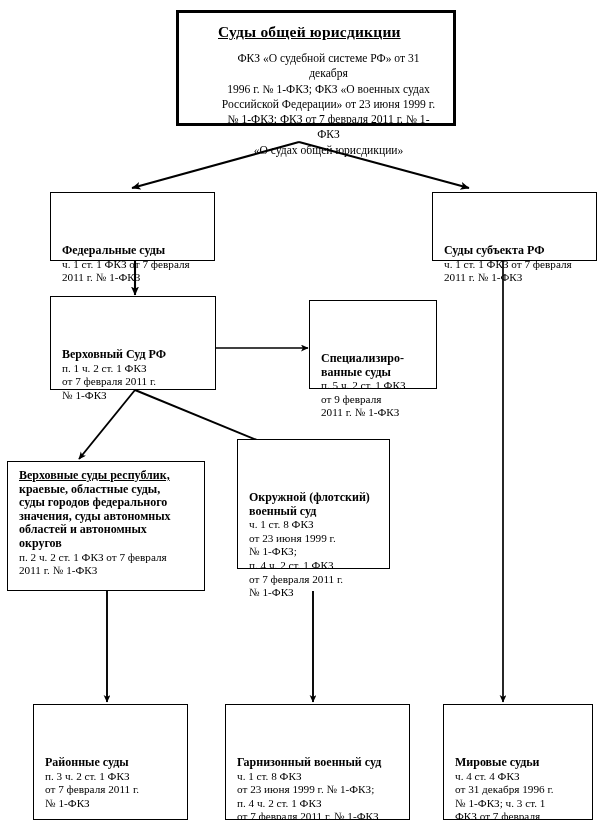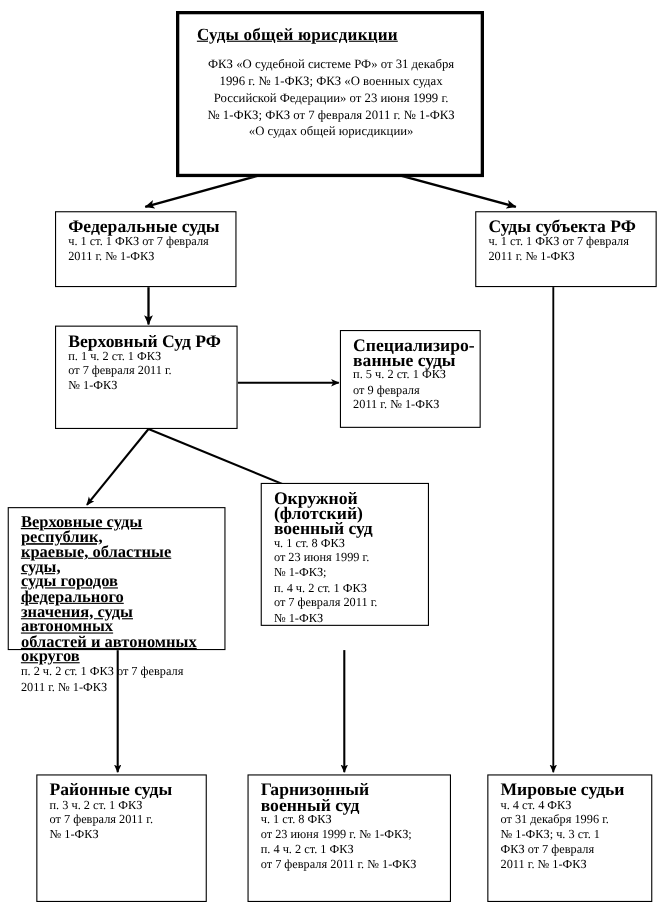--- a/index.html
+++ b/index.html
@@ -24,23 +24,24 @@
     z-index: 5;
   }
   .box.thick { border-width: 3px; }
   .box-inner {
     padding: 7px 9px 5px 11px;
   }
   .title-box .box-inner { padding: 9px 14px 6px 16px; }
 
   .hdr {
     font-weight: bold;
-    font-size: 16px;
+    font-size: 12px;
     line-height: 13.6px;
     white-space: pre-line;
+    margin-top: 44px;
   }
   .hdr-big {
     font-weight: bold;
     font-size: 15.5px;
     line-height: 20px;
     text-decoration: underline;
     letter-spacing: 0.2px;
     margin-bottom: 9px;
   }
   .body-txt {
@@ -49,24 +50,23 @@
     white-space: pre-line;
   }
   .body-txt-big {
     font-size: 11.6px;
     line-height: 15.3px;
     white-space: pre-line;
     text-align: center;
   }
   .mixed-bold {
     font-weight: bold;
-    font-size: 15px;
+    font-size: 12px;
     line-height: 13.6px;
     white-space: pre-line;
-    text-decoration: underline;
   }
   .mixed-bold .u { text-decoration: underline; }
 
   svg.connectors {
     position: absolute;
     left: 0; top: 0;
     width: 600px;
     height: 820px;
     z-index: 1;
     pointer-events: none;
@@ -99,21 +99,21 @@
 
     <line x1="135" y1="390" x2="303" y2="459" stroke="#000000" stroke-width="1.9" marker-end="url(#arrowSm)"></line>
 
     <line x1="503" y1="261" x2="503" y2="702" stroke="#000000" stroke-width="1.7" marker-end="url(#arrowSm)"></line>
 
     <line x1="107" y1="591" x2="107" y2="702" stroke="#000000" stroke-width="1.9" marker-end="url(#arrowSm)"></line>
 
     <line x1="313" y1="591" x2="313" y2="702" stroke="#000000" stroke-width="1.9" marker-end="url(#arrowSm)"></line>
   </svg>
 
-  <div class="box thick title-box" style="left:160px; top:10px; width:280px; height:151px;">
+  <div class="box thick title-box" style="left:176px; top:10px; width:280px; height:116px;padding-left:23px;">
     <div class="box-inner">
       <div class="hdr-big">Суды общей юрисдикции</div>
       <div class="body-txt-big">ФКЗ «О судебной системе  РФ» от 31 декабря
 1996 г. № 1-ФКЗ; ФКЗ «О военных судах
 Российской Федерации» от 23 июня 1999 г.
 № 1-ФКЗ; ФКЗ от 7 февраля  2011 г. № 1-ФКЗ
 «О судах общей юрисдикции»</div>
     </div>
   </div>
 

